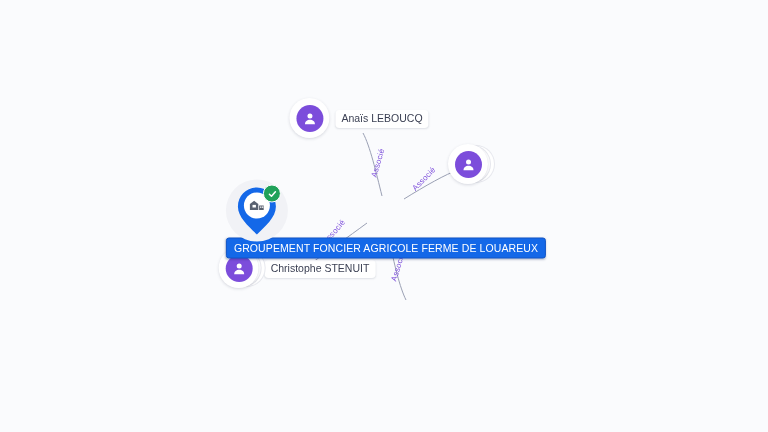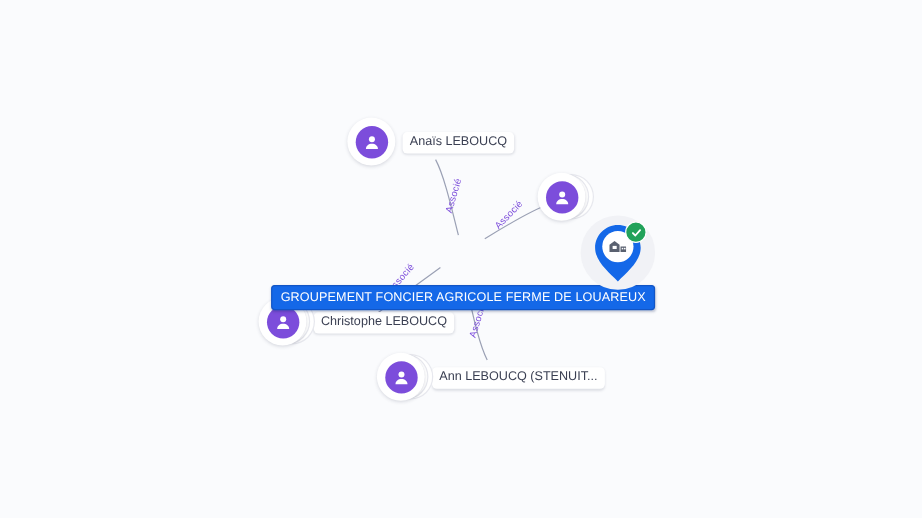--- a/index.html
+++ b/index.html
@@ -85,21 +85,21 @@
     color: #3a3f52;
     white-space: nowrap;
     box-shadow: 0 1px 2px rgba(40,45,80,.13);
   }
   
   .company-node {
     position: absolute;
     transform: translate(-50%, -50%);
     display: flex;
     flex-direction: column;
-    align-items: flex-end;
+    align-items: flex-start;
   }
   .company-halo {
     position: relative;
     width: 62px;
     height: 62px;
     border-radius: 50%;
     background: #f1f2f6;
     display: flex;
     align-items: center;
     justify-content: center;
@@ -206,39 +206,23 @@
       <div class="stack-circle stack-c1"></div>
       <div class="person-ring">
         <div class="person-avatar">
           <svg width="15" height="15" viewBox="0 0 24 24" fill="#ffffff">
             <circle cx="12" cy="8" r="4"></circle>
             <path d="M4 21c0-4.4 3.6-7 8-7s8 2.6 8 7z"></path>
           </svg>
         </div>
       </div>
     </div>
-    <div class="node-label">Christophe LEBOUCQ</div>
-  </div>
-
-  <div class="node" style="left:409px;top:314px;">
-    <div class="person-stack">
-      <div class="stack-circle stack-c3"></div>
-      <div class="stack-circle stack-c2"></div>
-      <div class="stack-circle stack-c1"></div>
-      <div class="person-ring">
-        <div class="person-avatar">
-          <svg width="15" height="15" viewBox="0 0 24 24" fill="#ffffff">
-            <circle cx="12" cy="8" r="4"></circle>
-            <path d="M4 21c0-4.4 3.6-7 8-7s8 2.6 8 7z"></path>
-          </svg>
-        </div>
-      </div>
-    </div>
-    <div class="node-label">Ann LEBOUCQ (STENUIT...</div>
-  </div>
+    <div class="node-label">Christophe STENUIT</div>
+  </div>
+
 
   <div class="company-node" style="left:386px;top:219px;">
     <div class="company-halo">
       <div class="pin-wrap">
         <svg width="44" height="52" viewBox="0 0 44 52">
           <path d="M22 3 C11.5 3 3 11.5 3 22 C3 33 14 42 22 50 C30 42 41 33 41 22 C41 11.5 32.5 3 22 3 Z" fill="#1468e8"></path>
           <circle cx="22" cy="21" r="13" fill="#ffffff"></circle>
           <g fill="#5a6170">
             <path d="M15 25.5 v-6 l4.2 -3.2 l4.2 3.2 v6 z"></path>
             <path d="M24.2 25.5 v-4.6 h4.6 v4.6 z"></path>

